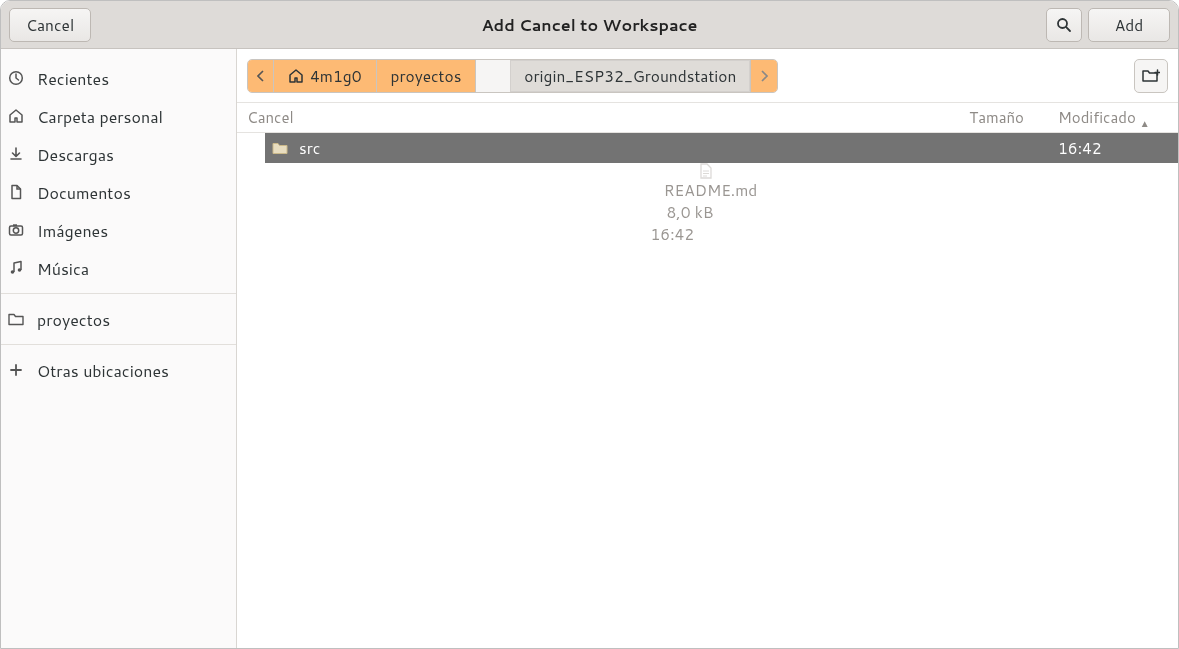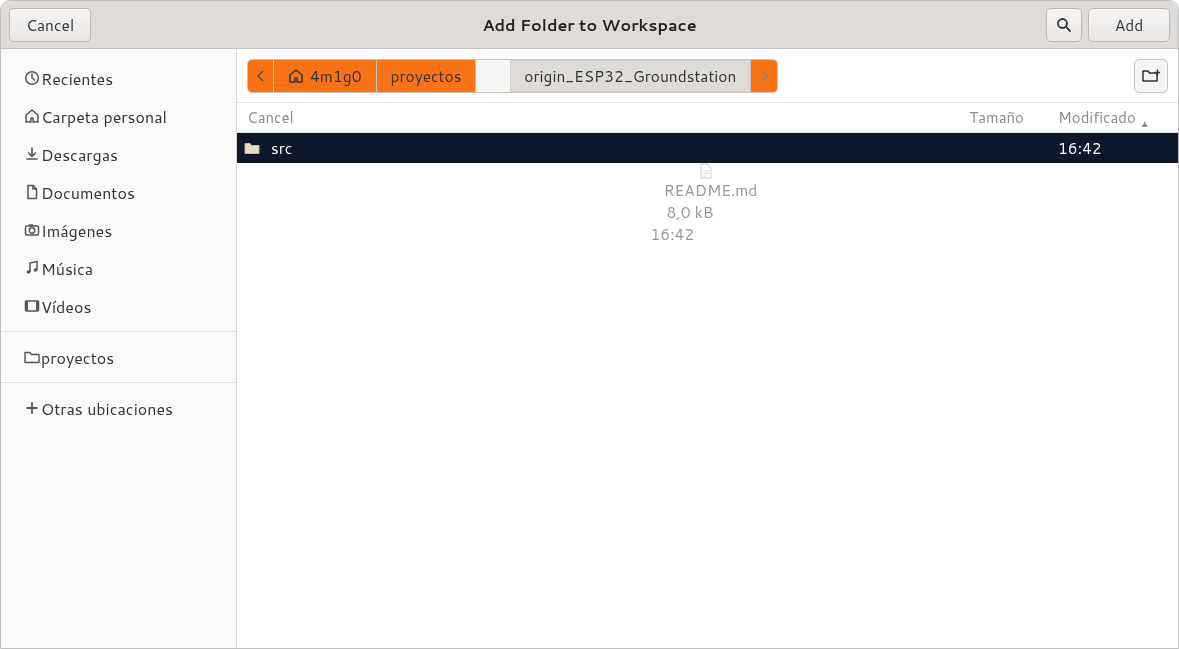--- a/index.html
+++ b/index.html
@@ -11,62 +11,62 @@
   .hbtn.icon { width:36px; padding:0; }
   .title { position:absolute; left:0; right:0; text-align:center; font-weight:700; font-size:16px; pointer-events:none; color:#222; }
   .header .left { display:flex; gap:6px; z-index:1;}
   .header .right { margin-left:auto; display:flex; gap:6px; z-index:1;padding-left:30px;}
   .hbtn.add { width:82px; font-weight:400;}
   
   .body { flex:1; display:flex; min-height:0; }
   
   .sidebar { width:236px; border-right:1px solid #d9d6d2; background:#fbfafa; display:flex; flex-direction:column; padding-top:6px; overflow:hidden auto;}
   .sb-sec { padding:4px 0;}
-  .sb-item { height:38px; display:flex; align-items:center; padding:0 22px; font-size:16px; color:#2e3436;}
+  .sb-item { height:38px; display:flex; align-items:center; gap:12px; padding:0 6px; font-size:16px; color:#2e3436;}
   .sb-item .ic { width:18px; display:inline-flex; justify-content:center; color:#555;}
   .sb-sep { height:1px; background:#e2dfdb; margin:2px 0;}
   
   .main { flex:1; display:flex; flex-direction:column; min-width:0;}
   .pathbar { height:54px; display:flex; align-items:center; padding:0 10px; border-bottom:1px solid #e5e3e0; gap:8px;}
   .pathbox { display:flex; align-items:stretch; border:1px solid #c9c5c0; border-radius:5px; overflow:hidden; height:34px; background:#f6f5f4;}
-  .pathseg { display:flex; align-items:center; padding:0 14px; font-size:15.5px; border-right:1px solid #c9c5c0; gap:6px; background:#f97316;}
+  .pathseg { display:flex; align-items:center; padding:0 14px; font-size:15.5px; border-right:1px solid #c9c5c0; gap:6px; background:#fdba74;}
   .pathseg.arrow { padding:0 8px; justify-content:center; min-width:26px;}
   .pathseg.active { background:#dfdcd8; box-shadow:inset 0 0 0 1px rgba(0,0,0,0.05);margin-left:34px;}
   .pathseg:last-child { border-right:none;}
   .pathbar .spacer { flex:1;}
   .pathbar .sqbtn { width:34px; height:34px; border:1px solid #c9c5c0; border-radius:5px; background:#f6f5f4; display:inline-flex; align-items:center; justify-content:center;}
   
   .cols { height:30px; display:flex; align-items:center; border-bottom:1px solid #e5e3e0; font-size:15px; color:#8e8a86; padding:0 0 0 6px;}
   .col-name { flex:1; padding-left:4px;}
   .col-size { width:88px; text-align:right; padding-right:10px;}
   .col-mod  { width:120px; display:flex; align-items:flex-end; gap:4px;margin-left:24px;}
   .col-mod .sort { font-size:10px; line-height:1;}
   
   .rows { flex:1; overflow:auto; }
   .row { height:30px; display:flex; align-items:center; font-size:15.5px; padding-left:6px;}
   .row .ic { width:18px; margin-right:10px; display:inline-flex; justify-content:center;}
   .row .nm { flex:1; }
   .row .sz { width:88px; padding-right:10px;}
   .row .md { width:120px;}
-  .row.selected { background:#0f172a; color:#fff;}
+  .row.selected { background:#737373; color:#fff;margin-left:28px;}
   .row.dim { color:#9a9692;flex-direction:column;}
   .row.dim .ic svg, .row.dim .ic { opacity:0.7;}
   
   svg { display:block; }
 </style>
 </head>
 <body>
 
 <div class="window">
 
   <div class="header">
     <div class="left">
       <div class="hbtn">Cancel</div>
     </div>
-    <div class="title">Add Folder to Workspace</div>
+    <div class="title">Add Cancel to Workspace</div>
     <div class="right">
       <div class="hbtn icon">
         <span>
           <svg width="16" height="16" viewBox="0 0 16 16">
               <circle cx="6.5" cy="6.5" r="4.5" fill="none" stroke="#2e3436" stroke-width="1.8"></circle>
               <line x1="10.2" y1="10.2" x2="14" y2="14" stroke="#2e3436" stroke-width="1.8" stroke-linecap="round"></line>
             </svg>
         </span>
       </div>
       <div class="hbtn add">Add</div>
@@ -124,30 +124,20 @@
           <div class="sb-item">
             <span class="ic">
               <svg width="16" height="16" viewBox="0 0 16 16">
                 <path d="M6 12V3l7-1.5V10" fill="none" stroke="#555" stroke-width="1.5" stroke-linejoin="round"></path>
                 <circle cx="4.5" cy="12" r="1.8" fill="#555"></circle>
                 <circle cx="11.5" cy="10" r="1.8" fill="#555"></circle>
               </svg>
             </span>
             <span>Música</span>
           </div>
-          <div class="sb-item">
-            <span class="ic">
-              <svg width="16" height="16" viewBox="0 0 16 16">
-                <rect x="1.5" y="3" width="13" height="10" rx="1" fill="none" stroke="#555" stroke-width="1.5"></rect>
-                <rect x="1.5" y="3" width="2.5" height="10" fill="#555"></rect>
-                <rect x="12" y="3" width="2.5" height="10" fill="#555"></rect>
-              </svg>
-            </span>
-            <span>Vídeos</span>
-          </div>
         </div>
       <div class="sb-sep"></div>
       <div class="sb-sec" id="sb-bookmarks">
           <div class="sb-item">
             <span class="ic">
               <svg width="16" height="14" viewBox="0 0 16 14">
                 <path d="M1 2.5h5l1.5 2H15v8H1z" fill="none" stroke="#555" stroke-width="1.4" stroke-linejoin="round"></path>
               </svg>
             </span>
             <span>proyectos</span>

